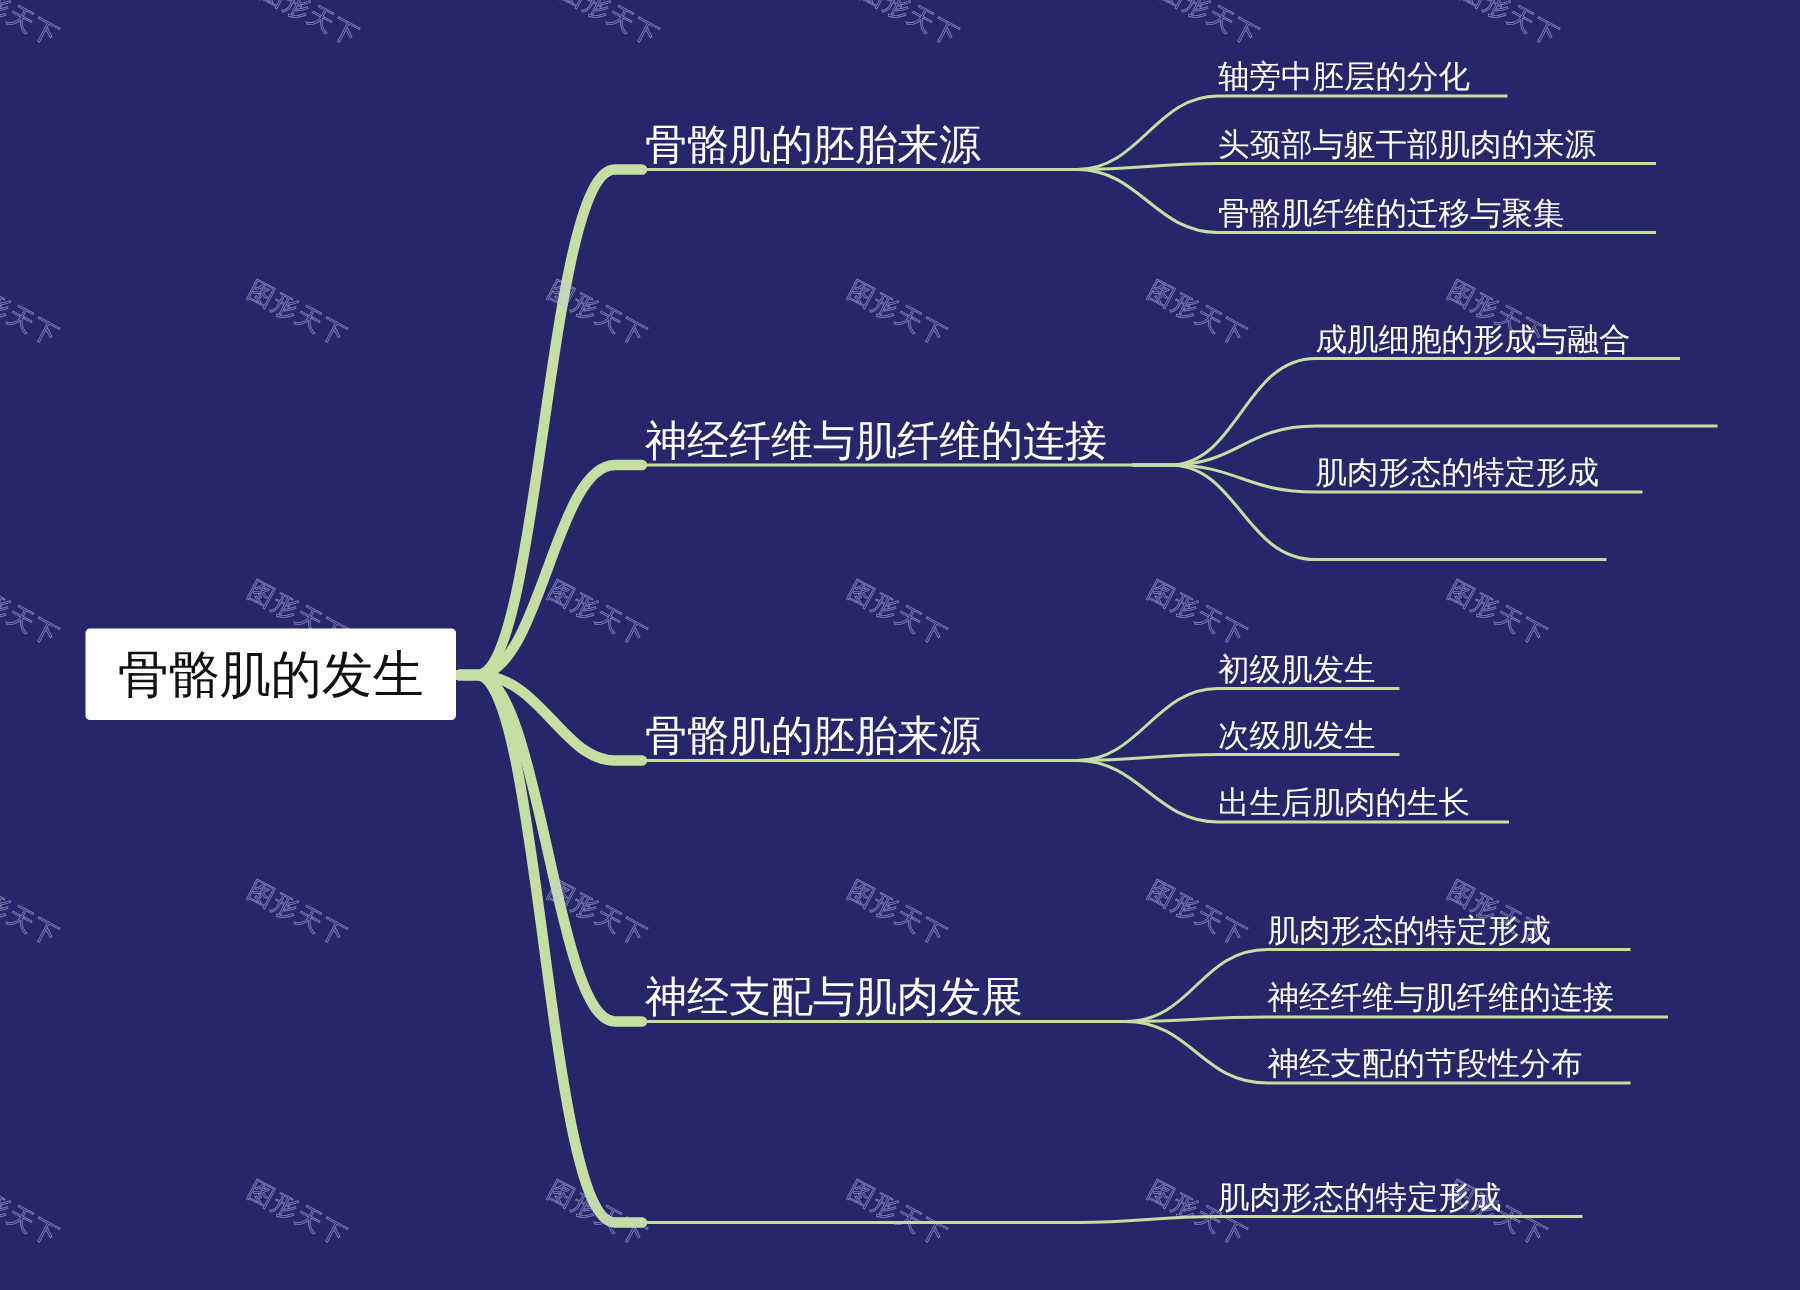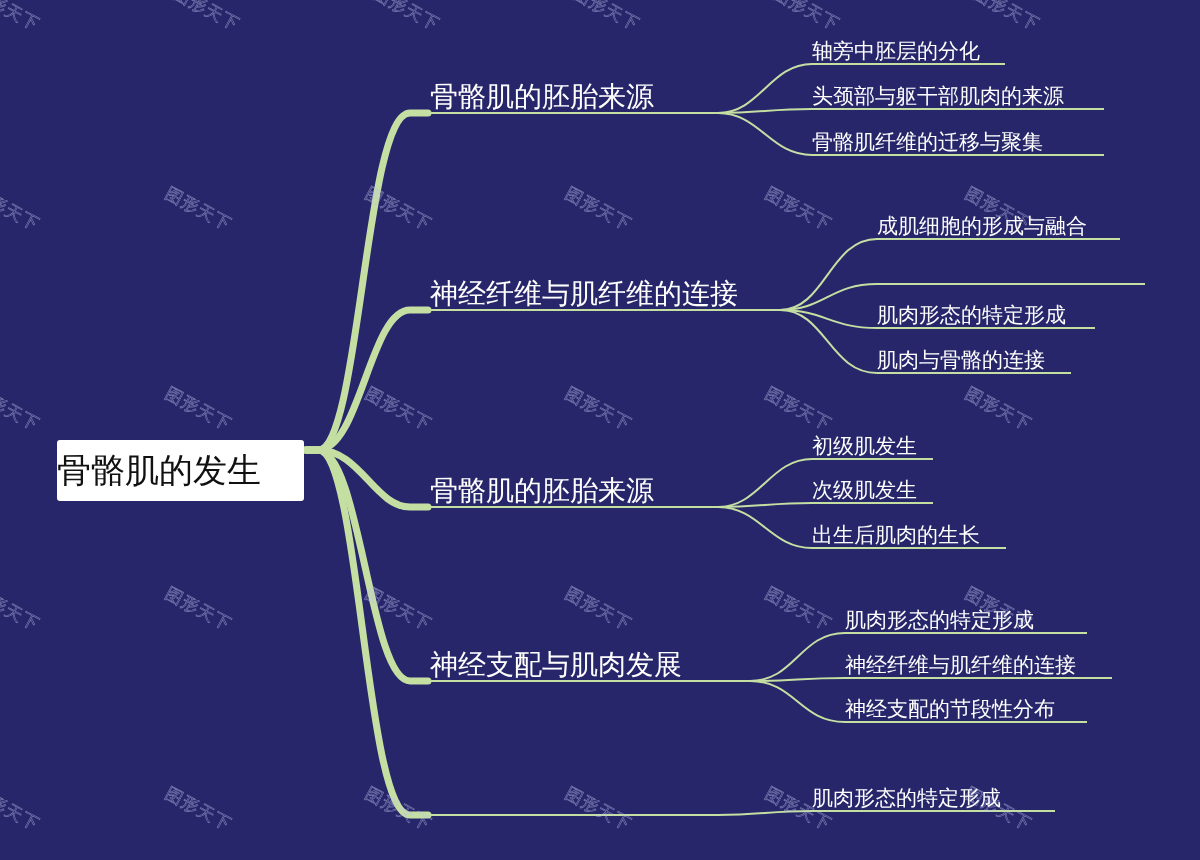--- a/index.html
+++ b/index.html
@@ -17,22 +17,22 @@
     -webkit-text-stroke: 0.6px rgba(190,195,235,0.55);
     transform: rotate(28deg);
     transform-origin: left top;
     white-space: nowrap;
     pointer-events: none;
     letter-spacing: 1px;
   }
   .root {
     position: absolute; left: 57px; top: 419px; width: 247px; height: 61px;
     background: #ffffff; border-radius: 3px;
-    display: flex; align-items: center; 
-    font-size: 34px; color: #111111; margin-top: 21px;
+    display: flex; align-items: center; justify-content: center;
+    font-size: 34px; color: #111111;
   }
   .branch {
     position: absolute; color: #ffffff; font-size: 28px; line-height: 34px;
     white-space: nowrap;
   }
   .leaf {
     position: absolute; color: #ffffff; font-size: 21px; line-height: 26px;
     white-space: nowrap;
   }
 </style>
@@ -125,21 +125,20 @@
   <div class="branch" style="left:430px;top:277px">神经纤维与肌纤维的连接</div>
   <div class="branch" style="left:430px;top:474px">骨骼肌的胚胎来源</div>
   <div class="branch" style="left:430px;top:648px">神经支配与肌肉发展</div>
 
   <div class="leaf" style="left:812px;top:38px">轴旁中胚层的分化</div>
   <div class="leaf" style="left:812px;top:83px">头颈部与躯干部肌肉的来源</div>
   <div class="leaf" style="left:812px;top:129px">骨骼肌纤维的迁移与聚集</div>
 
   <div class="leaf" style="left:877px;top:213px">成肌细胞的形成与融合</div>
   <div class="leaf" style="left:877px;top:302px">肌肉形态的特定形成</div>
-  <div class="leaf" style="left:877px;top:347px">肌肉与骨骼的连接</div>
 
   <div class="leaf" style="left:812px;top:433px">初级肌发生</div>
   <div class="leaf" style="left:812px;top:477px">次级肌发生</div>
   <div class="leaf" style="left:812px;top:522px">出生后肌肉的生长</div>
 
   <div class="leaf" style="left:845px;top:607px">肌肉形态的特定形成</div>
   <div class="leaf" style="left:845px;top:652px">神经纤维与肌纤维的连接</div>
   <div class="leaf" style="left:845px;top:696px">神经支配的节段性分布</div>
 
   <div class="leaf" style="left:812px;top:785px">肌肉形态的特定形成</div>

